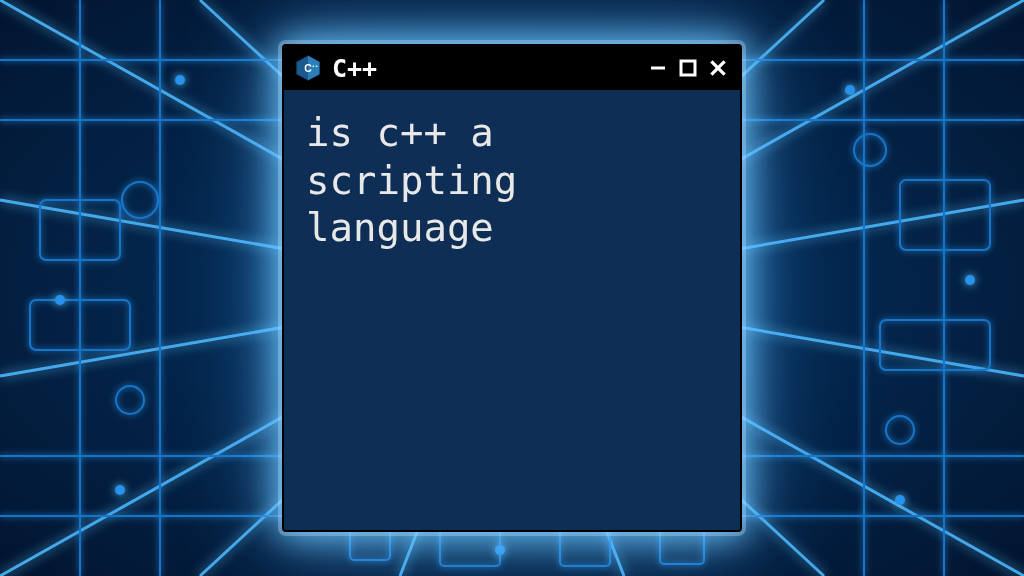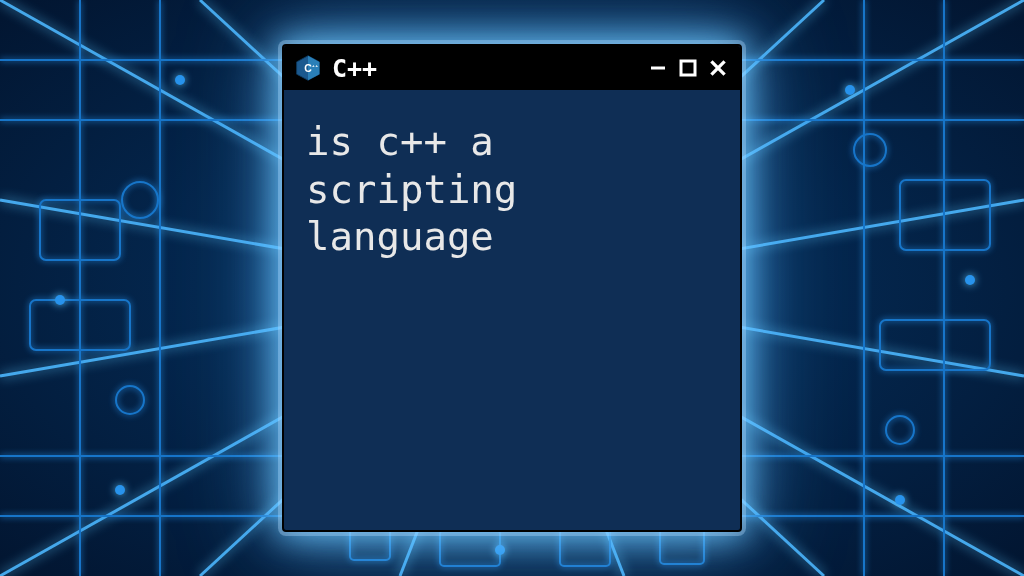--- a/index.html
+++ b/index.html
@@ -75,21 +75,21 @@
       cursor: pointer;
       width: 24px;
       height: 24px;
       display: flex;
       align-items: center;
       justify-content: center;
       color: #fff;
     }
     .content {
       flex: 1;
-      padding: 28px 22px;
+      padding: 19px 22px;
       color: #e8e8e8;
       font-family: "DejaVu Sans Mono", "Consolas", "Courier New", monospace;
       font-size: 39px;
       line-height: 1.22;
       white-space: pre-wrap;
       word-break: break-word;
     }
     .circuit-line {
       stroke: #1a7fd8;
       stroke-width: 2;

